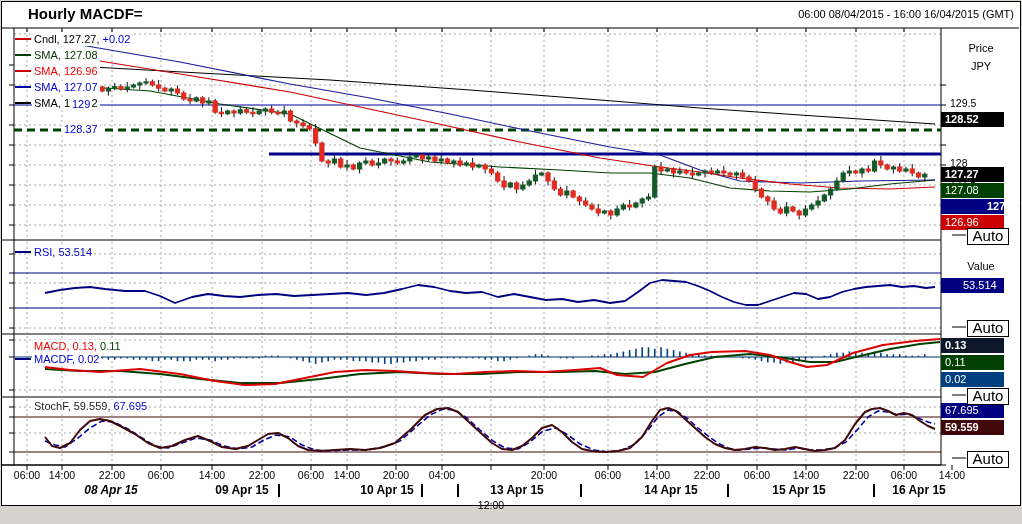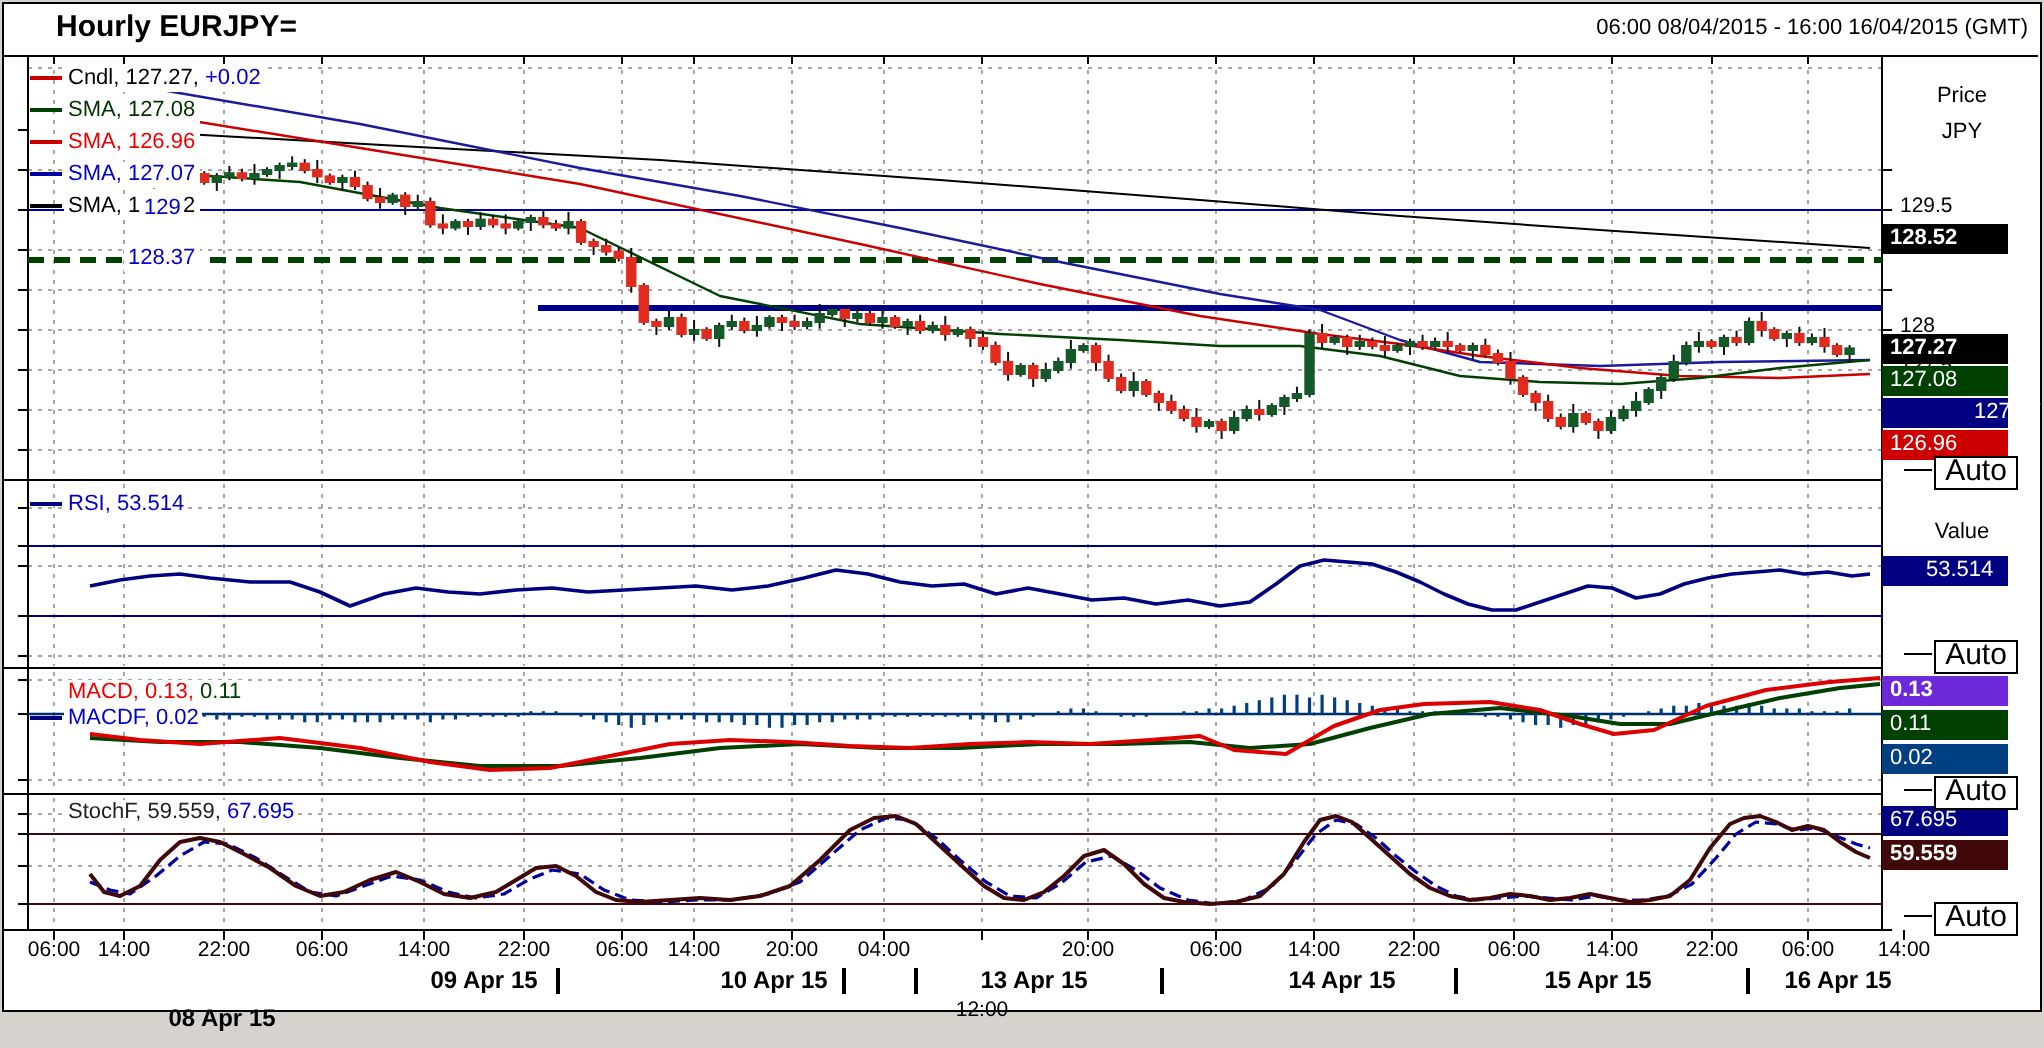--- a/index.html
+++ b/index.html
@@ -19,21 +19,21 @@
   .pipe{position:absolute;width:2px;height:13px;background:#000;}
   .auto-btn{position:absolute;left:967px;width:40px;height:15px;background:#fff;border:1px solid #000;
             font-size:15px;line-height:14px;text-align:center;color:#000;cursor:pointer;}
   .axis-title{position:absolute;left:948px;width:66px;text-align:center;font-size:11px;color:#000;}
 </style>
 </head>
 <body>
 
 <div id="window">
   <div id="frame"></div>
-  <div id="title">Hourly EURJPY=</div>
+  <div id="title">Hourly MACDF=</div>
   <div id="daterange">06:00 08/04/2015 - 16:00 16/04/2015 (GMT)</div>
   <svg id="plot" width="1022" height="524">
       <line x1="27" y1="30" x2="27" y2="239" stroke="#a6a6a6" stroke-width="1" stroke-dasharray="2,3"></line>
       <line x1="62" y1="30" x2="62" y2="239" stroke="#a6a6a6" stroke-width="1" stroke-dasharray="2,3"></line>
       <line x1="112" y1="30" x2="112" y2="239" stroke="#a6a6a6" stroke-width="1" stroke-dasharray="2,3"></line>
       <line x1="161" y1="30" x2="161" y2="239" stroke="#a6a6a6" stroke-width="1" stroke-dasharray="2,3"></line>
       <line x1="212" y1="30" x2="212" y2="239" stroke="#a6a6a6" stroke-width="1" stroke-dasharray="2,3"></line>
       <line x1="262" y1="30" x2="262" y2="239" stroke="#a6a6a6" stroke-width="1" stroke-dasharray="2,3"></line>
       <line x1="311" y1="30" x2="311" y2="239" stroke="#a6a6a6" stroke-width="1" stroke-dasharray="2,3"></line>
       <line x1="347" y1="30" x2="347" y2="239" stroke="#a6a6a6" stroke-width="1" stroke-dasharray="2,3"></line>
@@ -617,24 +617,24 @@
       <div class="axis-title" style="top: 42px;">Price</div>
       <div class="axis-title" style="top: 60px;">JPY</div>
       <div class="axis-title" style="top: 260px;">Value</div>
       <div class="tick-label" style="left: 950px; top: 79px;">129.5</div>
       <div class="tick-label" style="left: 950px; top: 99px;">129</div>
       <div class="tick-label" style="left: 950px; top: 139px;">128</div>
       <div class="tick-label" style="left: 950px; top: 159px;">127.5</div>
       <div class="badge" style="top: 112px; background: rgb(0, 0, 0); font-weight: bold;">128.52</div>
       <div class="badge" style="top: 167px; background: rgb(0, 0, 0); font-weight: bold;">127.27</div>
       <div class="badge" style="top: 183px; background: rgb(0, 64, 0); font-weight: normal;">127.08</div>
-      <div class="badge" style="top: 199px; background: rgb(0, 0, 128); font-weight: normal; padding-left: 46px;">127.07</div>
+      <div class="badge" style="top: 199px; background: rgb(0, 0, 128); font-weight: bold; padding-left: 46px;">127.07</div>
       <div class="badge" style="top: 215px; background: rgb(204, 0, 0); font-weight: normal;">126.96</div>
       <div class="badge" style="top: 278px; background: rgb(0, 0, 128); font-weight: normal; padding-left: 22px;">53.514</div>
-      <div class="badge" style="top: 338px; background: #6d28d9; font-weight: bold;">0.13</div>
+      <div class="badge" style="top: 338px; background: #0f172a; font-weight: bold;">0.13</div>
       <div class="badge" style="top: 355px; background: rgb(0, 64, 0); font-weight: normal;">0.11</div>
       <div class="badge" style="top: 372px; background: rgb(0, 64, 128); font-weight: normal;">0.02</div>
       <div class="badge" style="top: 403px; background: rgb(0, 0, 128); font-weight: normal;">67.695</div>
       <div class="badge" style="top: 420px; background: rgb(64, 8, 8); font-weight: bold;">59.559</div>
       <div class="tick-label" style="left: 970px; top: 436px;">JPY</div>
       <div class="auto-btn" style="top: 228px;">Auto</div>
       <div class="auto-btn" style="top: 320px;">Auto</div>
       <div class="auto-btn" style="top: 388px;">Auto</div>
       <div class="auto-btn" style="top: 451px;">Auto</div>
       <div class="marker" style="left: 15px; top: 38px; background: rgb(204, 0, 0);"></div>
@@ -668,21 +668,21 @@
       <div class="time-label" style="left: 491px; top: 469px; margin-top: 30px;">12:00</div>
       <div class="time-label" style="left: 544px; top: 469px;">20:00</div>
       <div class="time-label" style="left: 608px; top: 469px;">06:00</div>
       <div class="time-label" style="left: 657px; top: 469px;">14:00</div>
       <div class="time-label" style="left: 707px; top: 469px;">22:00</div>
       <div class="time-label" style="left: 757px; top: 469px;">06:00</div>
       <div class="time-label" style="left: 806px; top: 469px;">14:00</div>
       <div class="time-label" style="left: 856px; top: 469px;">22:00</div>
       <div class="time-label" style="left: 904px; top: 469px;">06:00</div>
       <div class="time-label" style="left: 952px; top: 469px;">14:00</div>
-      <div class="date-label" style="left: 111px; top: 502px;">08 Apr 15</div>
+      <div class="date-label" style="left: 111px; top: 483px; font-style: italic;">08 Apr 15</div>
       <div class="date-label" style="left: 242px; top: 483px;">09 Apr 15</div>
       <div class="date-label" style="left: 387px; top: 483px;">10 Apr 15</div>
       <div class="date-label" style="left: 517px; top: 483px;">13 Apr 15</div>
       <div class="date-label" style="left: 671px; top: 483px;">14 Apr 15</div>
       <div class="date-label" style="left: 799px; top: 483px;">15 Apr 15</div>
       <div class="date-label" style="left: 919px; top: 483px;">16 Apr 15</div>
       <div class="pipe" style="left: 278px; top: 484px;"></div>
       <div class="pipe" style="left: 421px; top: 484px;"></div>
       <div class="pipe" style="left: 457px; top: 484px;"></div>
       <div class="pipe" style="left: 580px; top: 484px;"></div>

